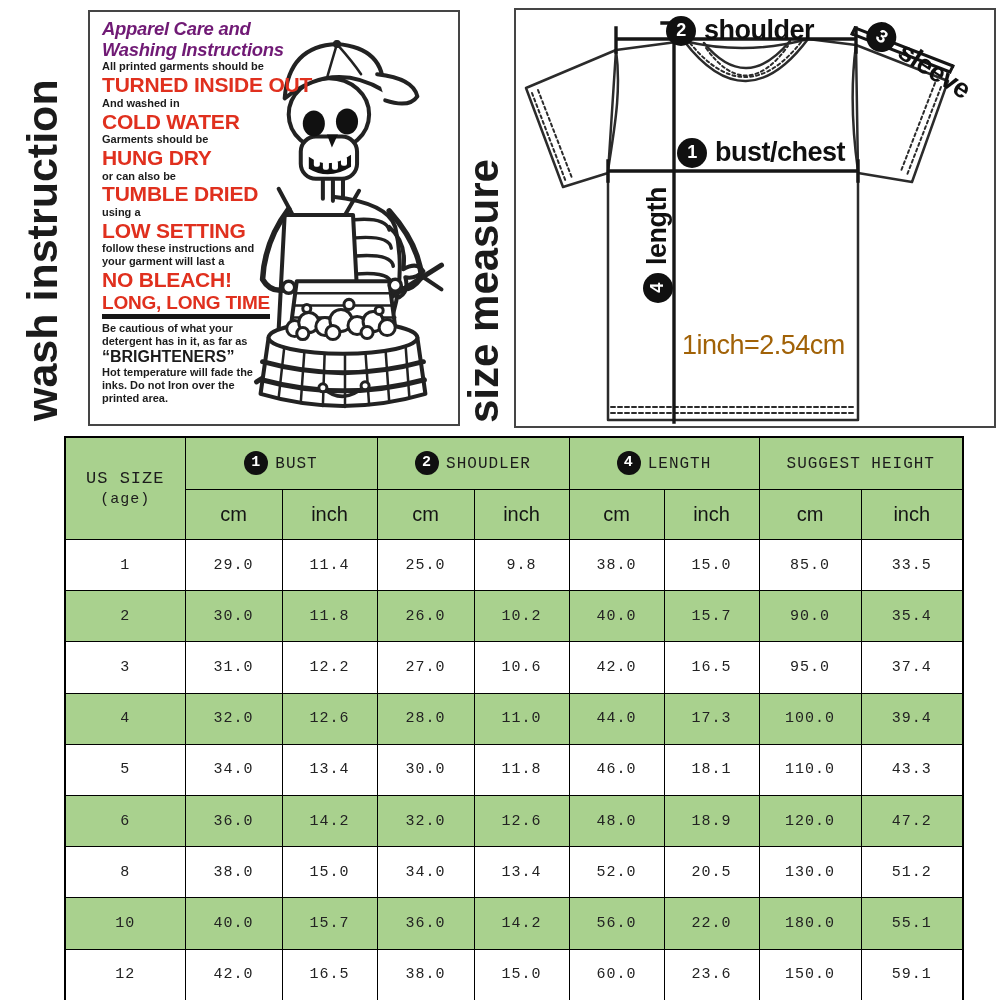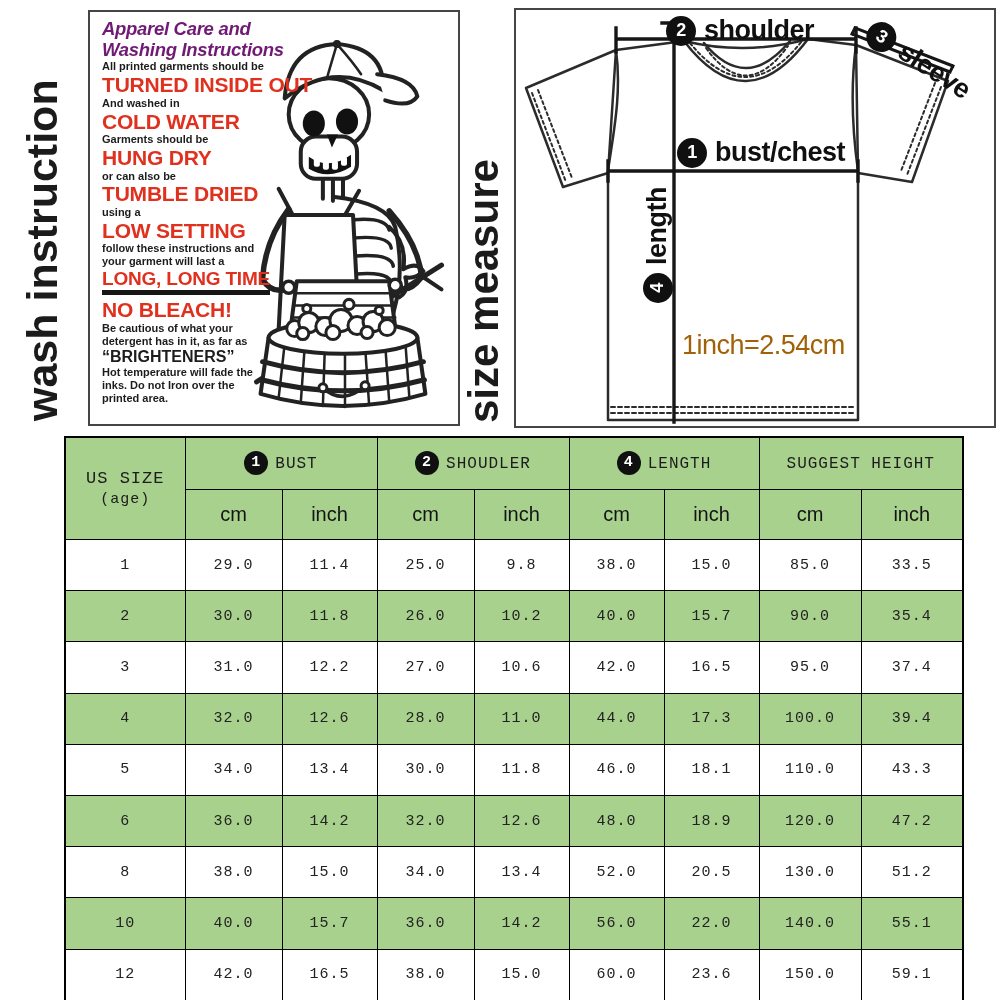--- a/index.html
+++ b/index.html
@@ -79,22 +79,22 @@
           <div class="wline black">And washed in</div>
           <div class="wline red">COLD WATER</div>
           <div class="wline black">Garments should be</div>
           <div class="wline red">HUNG DRY</div>
           <div class="wline black">or can also be</div>
           <div class="wline red">TUMBLE DRIED</div>
           <div class="wline black">using a</div>
           <div class="wline red">LOW SETTING</div>
           <div class="wline black">follow these instructions and</div>
           <div class="wline black">your garment will last a</div>
+          <div class="wline red">NO BLEACH!</div>
           <div class="wline red-underline">LONG, LONG TIME</div>
-          <div class="wline red">NO BLEACH!</div>
           <div class="wline black">Be cautious of what your</div>
           <div class="wline black">detergent has in it, as far as</div>
           <div class="wline black-bold">“BRIGHTENERS”</div>
           <div class="wline black">Hot temperature will fade the</div>
           <div class="wline black">inks. Do not Iron over the</div>
           <div class="wline black">printed area.</div>
         </div>
     </div>
 
     <svg id="skeleton-illustration" width="222" height="392" viewBox="0 0 220 390">
@@ -343,21 +343,21 @@
           <td>51.2</td>
         </tr>
         <tr class="green">
           <td>10</td>
           <td>40.0</td>
           <td>15.7</td>
           <td>36.0</td>
           <td>14.2</td>
           <td>56.0</td>
           <td>22.0</td>
-          <td>140.0</td>
+          <td>180.0</td>
           <td>55.1</td>
         </tr>
         <tr>
           <td>12</td>
           <td>42.0</td>
           <td>16.5</td>
           <td>38.0</td>
           <td>15.0</td>
           <td>60.0</td>
           <td>23.6</td>

